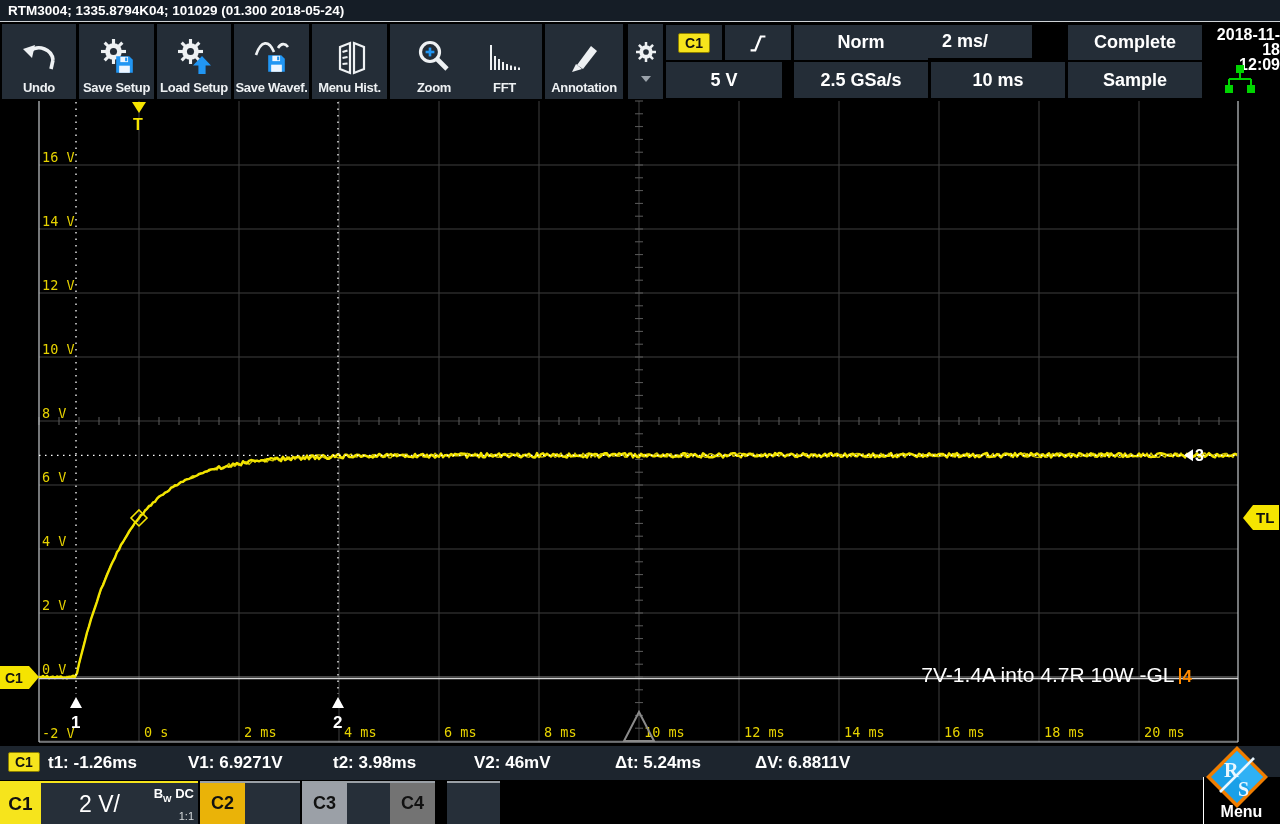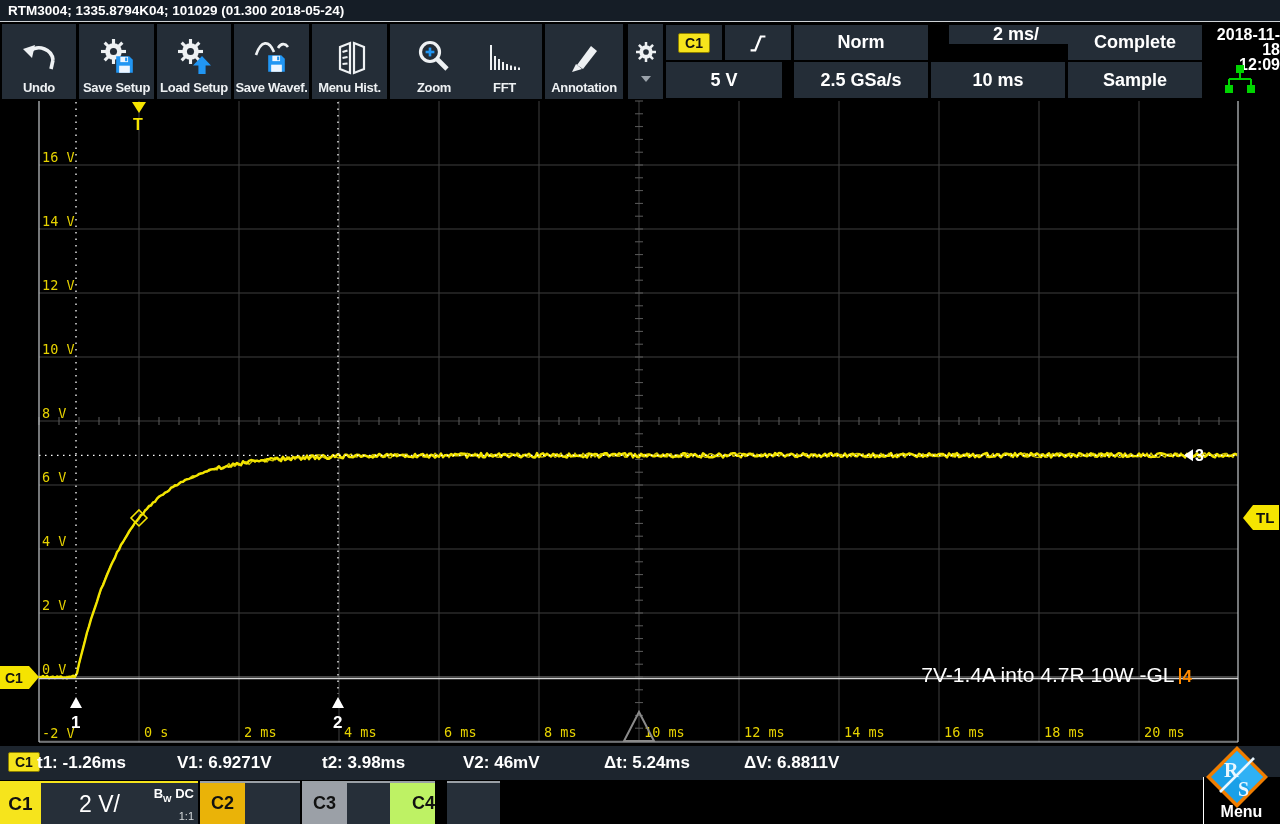--- a/index.html
+++ b/index.html
@@ -29,21 +29,21 @@
   #neticon{position:absolute;right:22px;top:40px;}
   
   #screen{left:0;top:100px;width:1280px;height:646px;background:#000;}
   #scope{position:absolute;left:0;top:0;}
   #annotation-text{position:absolute;right:88px;top:563px;color:#fff;font-size:21px;white-space:nowrap;}
   #annotation-cursor{color:#ff8a00;font-weight:bold;font-size:17px;}
   #annotation-bar{display:inline-block;width:2px;height:16px;background:#ff8a00;vertical-align:-2px;margin:0 2px 0 4px;}
   
   #measurebar{left:0;top:746px;width:1280px;height:34px;background:#1d252e;color:#fff;}
   #measurebar .mbadge{position:absolute;left:8px;top:6px;}
-  .mitem{position:absolute;top:7px;font-size:17px;font-weight:bold;white-space:nowrap;}
+  .mitem{position:absolute;top:7px;font-size:17px;font-weight:bold;white-space:nowrap;margin-left:11px;}
   
   #channelbar{left:0;top:781px;width:1280px;height:43px;background:#000;}
   .chtag{position:absolute;top:0;height:43px;box-sizing:border-box;display:flex;align-items:center;justify-content:center;
          font-weight:bold;color:#111;}
   .chpanel{position:absolute;top:0;height:43px;box-sizing:border-box;background:#262f39;}
   .graytop{border-top:2px solid #9aa0a6;}
   #c1tab-badge{left:0;width:41px;background:#f6e41c;font-size:19px;border-top:2px solid #f6e41c;}
   #c1tab-panel{left:41px;width:157px;border-top:2px solid #f6e41c;color:#fff;}
   #c1-scale{position:absolute;left:38px;top:8px;font-size:23px;color:#fff;}
   #c1-bw{position:absolute;right:4px;top:3px;font-size:13px;font-weight:bold;color:#fff;}
@@ -199,21 +199,21 @@
     <span class="badge-c1">C1</span>
   </div>
   <div class="cell abs" style="left:725px;top:25px;width:66px;height:35px;">
     <svg width="24" height="26" viewBox="0 0 24 28">
       <polyline points="4,22 9,22 15,7 20,7" stroke="#fff" stroke-width="2.4" fill="none"></polyline>
     </svg>
   </div>
   <div class="cell abs" style="left:794px;top:25px;width:134px;height:35px;">
     <span>Norm</span>
   </div>
-  <div class="cell abs" style="left:949px;top:25px;width:134px;height:19px;">
+  <div class="cell abs" style="left:898px;top:25px;width:134px;height:33px;">
     <span>2 ms/</span>
   </div>
   <div class="cell abs" style="left:1068px;top:25px;width:134px;height:35px;justify-content:center;">
     <span>Complete</span>
   </div>
   <div class="cell abs" style="left:666px;top:62px;width:116px;height:36px;">
     <span>5 V</span>
   </div>
   <div class="cell abs" style="left:794px;top:62px;width:134px;height:36px;">
     <span>2.5 GSa/s</span>
@@ -470,21 +470,21 @@
     <div class="chtag graytop" style="left:200px;width:45px;background:#eab308;font-size:18px;">
       <span>C2</span>
     </div>
     <div class="chpanel graytop" style="left:245px;width:55px;"></div>
 
     <div class="chtag graytop" style="left:302px;width:45px;background:#9ba0a7;font-size:18px;">
       <span>C3</span>
     </div>
     <div class="chpanel graytop" style="left:347px;width:53px;"></div>
 
-    <div class="chtag graytop" style="left:390px;width:45px;background:#bef264;font-size:18px;justify-content:flex-end;">
+    <div class="chtag graytop" style="left:390px;width:45px;background:#737373;font-size:18px;">
       <span>C4</span>
     </div>
     <div class="chpanel graytop" style="left:447px;width:53px;"></div>
   </div>
 
   <div id="menubtn" class="abs"></div>
   <svg id="rslogo" width="64" height="62" viewBox="0 0 64 62">
     <polygon points="32,0 63,31 32,62 1,31" fill="#ef7d00"></polygon>
     <polygon points="32,5 58,31 32,57 6,31" fill="#1aa0e8"></polygon>
     <polygon points="32,5 58,31 45,44 19,18" fill="#2fb1f5"></polygon>

